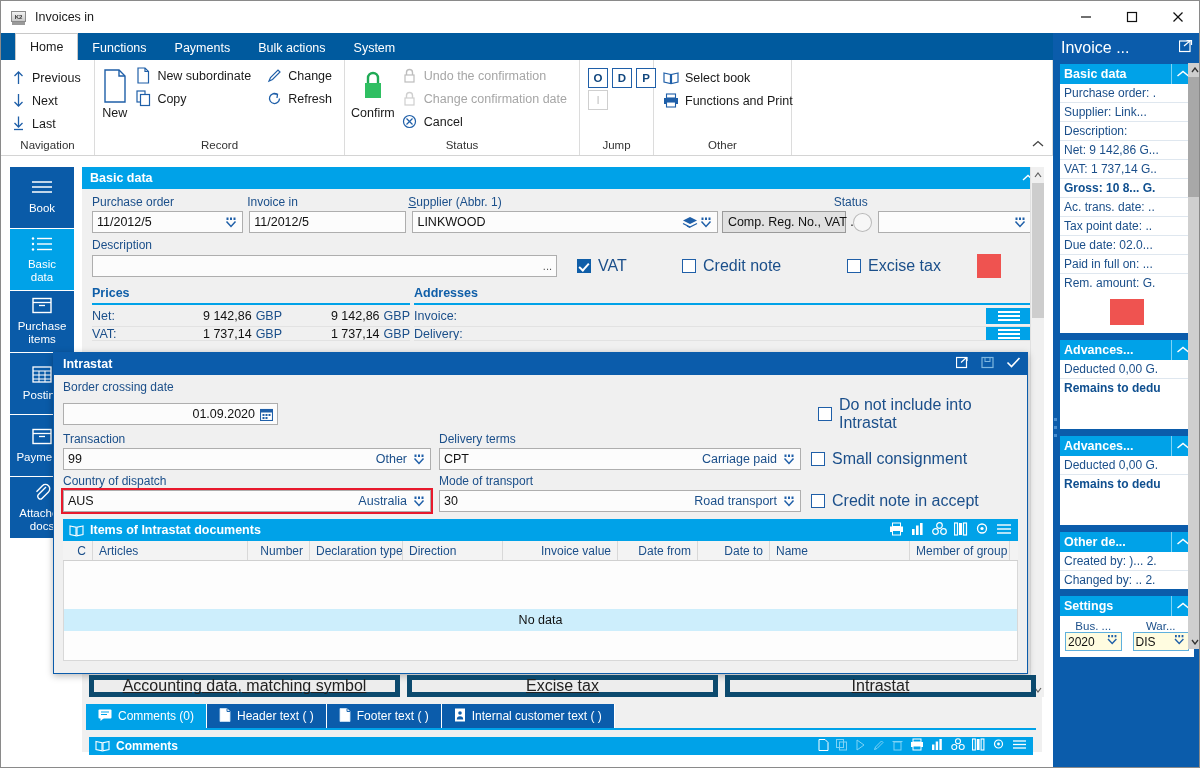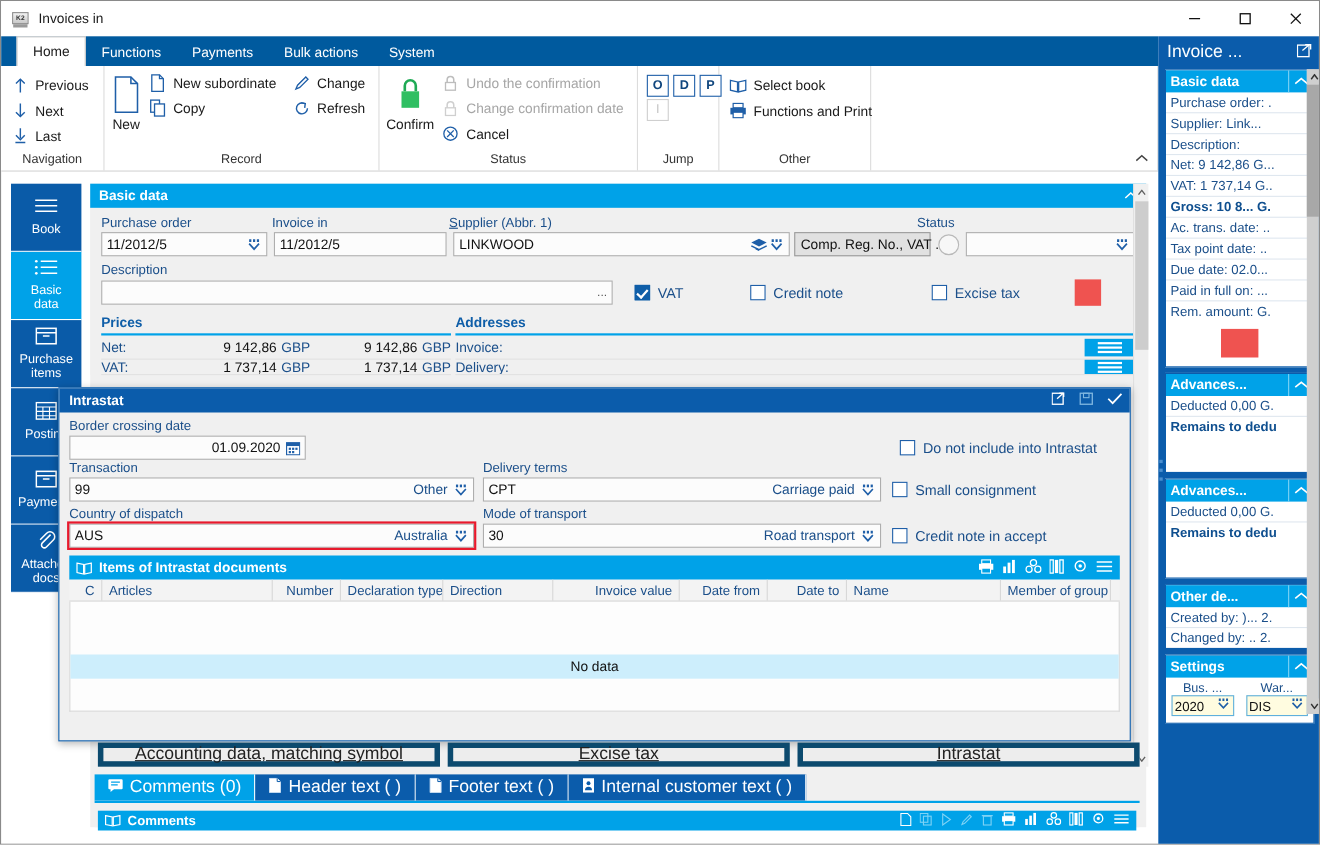--- a/index.html
+++ b/index.html
@@ -138,21 +138,21 @@
     width:13px; height:13px; flex:0 0 auto; position:relative; margin-left:2px;
   }
   .caret svg { display:block; }
 
   .chk { width:14px; height:14px; border:1.6px solid #1f5fa8; background:#fff; flex:0 0 auto; position:relative; }
   .chk.on { background:#0f5ea8; border-color:#0f5ea8; }
   .chk.on:after {
     content:""; position:absolute; left:3px; top:1px; width:4px; height:8px;
     border:solid #fff; border-width:0 2px 2px 0; transform:rotate(42deg);
   }
-  .chkrow { display:flex; align-items:center; gap:7px; font-size:13px; color:#1b4f8a; }
+  .chkrow { display:flex; align-items:center; gap:7px; font-size:16px; color:#1b4f8a; }
 
   .subhdr { font-size:12.5px; font-weight:bold; color:#0f5ea8; padding-bottom:3px; border-bottom:2px solid #00a2e8; }
   .pricerow { display:flex; font-size:12.5px; height:22px; align-items:center; border-bottom:1px solid #e2e2e2; }
   .pricerow .lbl { color:#1b4f8a; width:70px; }
   .pricerow .amt { text-align:right; width:110px; color:#111; }
   .pricerow .cur { color:#1b4f8a; margin-left:4px; }
 
   .hamb {
     width:46px; height:16px; background:#00a2e8; display:flex; flex-direction:column;
     align-items:center; justify-content:center; gap:2px;
@@ -194,21 +194,21 @@
 
   
   .bottom-tabs { position:absolute; left:88px; top:674px; width:947px; height:22px; display:flex; gap:7px; }
   .btab {
     flex:1; background:#ededed; border:5px solid #0c4a6e;
     display:flex; align-items:center; justify-content:center; font-size:16px; color:#222;text-decoration:underline;
   }
   .cmt-tabs { position:absolute; left:85px; top:703px; width:950px; height:24px; display:flex; }
   .ctab {
     height:24px; padding:0 12px; display:flex; align-items:center; gap:6px;
-    background:#0b5cab; color:#fff; font-size:16px; border-right:1px solid #ffffff;
+    background:#0b5cab; color:#fff; font-size:12px; border-right:1px solid #ffffff;
   }
   .ctab.active { background:#00a2e8; color:#fff; }
   .cmt-panel {
     position:absolute; left:85px; top:727px; width:950px; height:24px;
     background:#f0f0f0; border-top:2px solid #00a2e8;
   }
   .cmt-hdr {
     position:absolute; left:88px; top:736px; width:944px; height:18px;
     background:#00a2e8; color:#fff; display:flex; align-items:center;
     padding:0 6px; font-size:12px; font-weight:bold;

